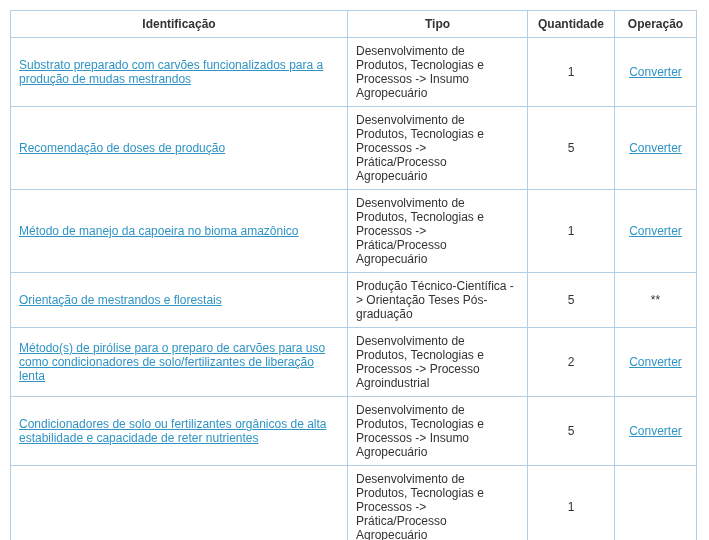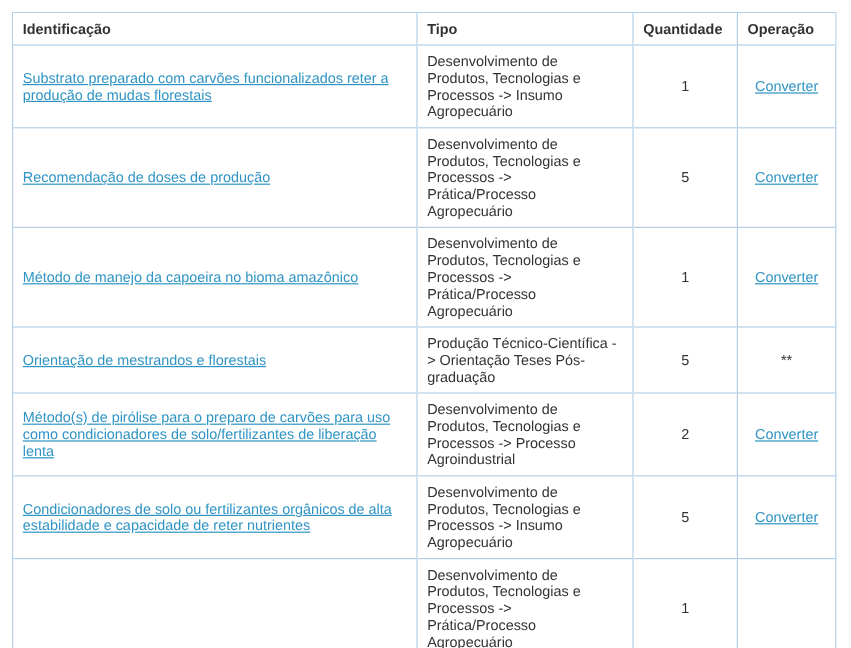--- a/index.html
+++ b/index.html
@@ -17,21 +17,21 @@
   table {
     width: 100%;
     border-collapse: collapse;
   }
   th {
     font-weight: bold;
     color: #333;
     background: #fff;
     padding: 6px 8px;
     border-bottom: 1px solid #b3cfe8;
-    text-align: left;
+    text-align: center;
     font-size: 12px;
   }
   td {
     padding: 6px 8px;
     border-top: 1px solid #b3cfe8;
     vertical-align: middle;
     font-size: 12px;
     color: #333;
   }
   th + th, td + td {
@@ -66,21 +66,21 @@
     <thead>
       <tr>
         <th class="col-id">Identificação</th>
         <th class="col-type">Tipo</th>
         <th class="col-qty">Quantidade</th>
         <th class="col-op">Operação</th>
       </tr>
     </thead>
     <tbody id="rows-body">
         <tr>
-          <td class="col-id"><a href="#">Substrato preparado com carvões funcionalizados reter a produção de mudas florestais</a></td>
+          <td class="col-id"><a href="#">Substrato preparado com carvões funcionalizados para a produção de mudas mestrandos</a></td>
           <td>Desenvolvimento de Produtos, Tecnologias e Processos -&gt; Insumo Agropecuário</td>
           <td class="col-qty">1</td>
           <td class="col-op"><a href="#">Converter</a></td>
         </tr>
         <tr>
           <td class="col-id"><a href="#">Recomendação de doses de produção</a></td>
           <td>Desenvolvimento de Produtos, Tecnologias e Processos -&gt; Prática/Processo Agropecuário</td>
           <td class="col-qty">5</td>
           <td class="col-op"><a href="#">Converter</a></td>
         </tr>

